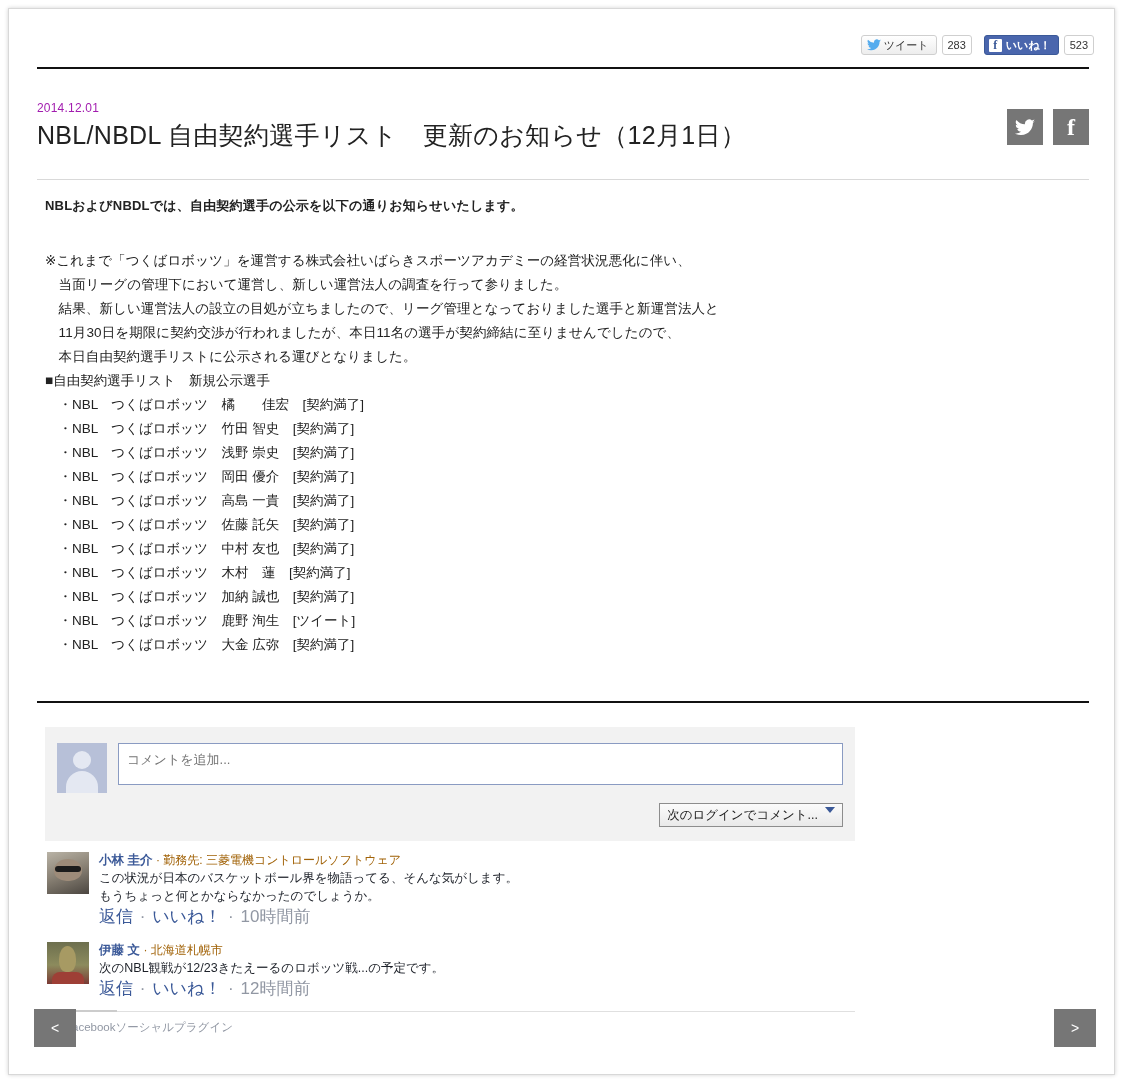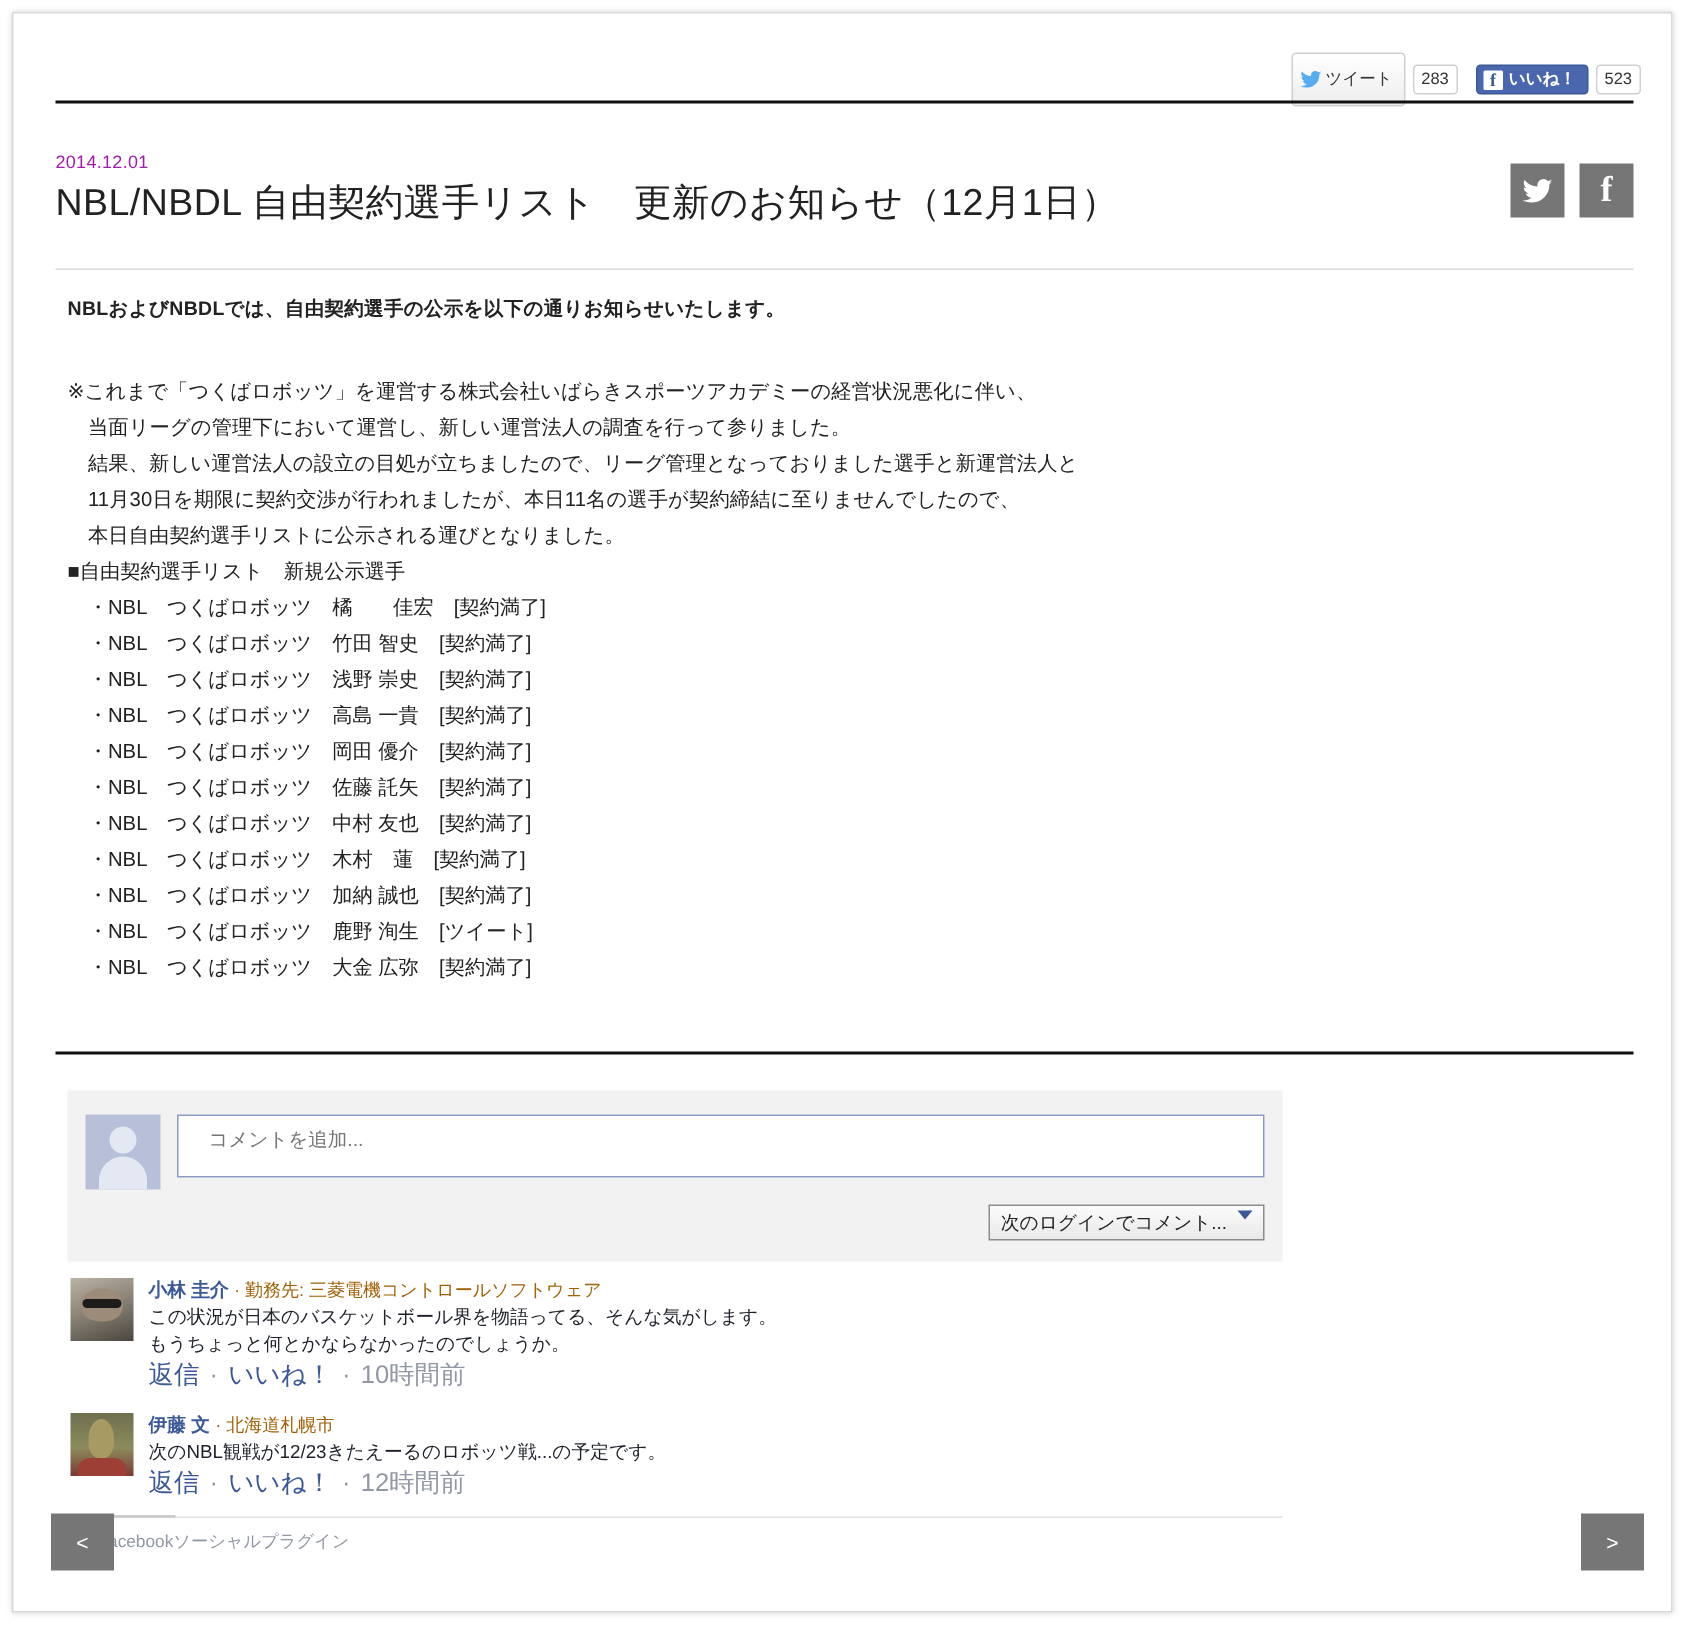--- a/index.html
+++ b/index.html
@@ -34,21 +34,21 @@
     top: 26px;
     display: flex;
     align-items: center;
     gap: 0px;
   }
   .sb-group { display: flex; align-items: center; }
   .tw-btn {
     display: flex;
     align-items: center;
     gap: 3px;
-    height: 36px;
+    height: 20px;
     padding: 0 7px 0 5px;
     background: linear-gradient(#ffffff, #ededed);
     border: 1px solid #cfcfcf;
     border-radius: 3px;
     font-size: 11px;
     color: #333333;
     line-height: 20px;
     white-space: nowrap;
     box-sizing: border-box;
   }
@@ -244,21 +244,21 @@
     border-radius: 16px 16px 0 0;
     background: #e4e8f2;
   }
   .comment-input {
     flex: 1 1 auto;
     height: 42px;
     border: 1px solid #8a9bc2;
     background: #ffffff;
     color: #9b9b9b;
     font-size: 13px;
-    padding: 7px 20px;
+    padding: 7px 8px;
     box-sizing: border-box;
     font-family: "Liberation Sans", sans-serif;
     outline: none;
     resize: none;
     display: block;
   }
   .composer-foot {
     display: flex;
     justify-content: flex-end;
     margin-top: 10px;
@@ -451,22 +451,22 @@
       <div class="para-line">　当面リーグの管理下において運営し、新しい運営法人の調査を行って参りました。</div>
       <div class="para-line">　結果、新しい運営法人の設立の目処が立ちましたので、リーグ管理となっておりました選手と新運営法人と</div>
       <div class="para-line">　11月30日を期限に契約交渉が行われましたが、本日11名の選手が契約締結に至りませんでしたので、</div>
       <div class="para-line">　本日自由契約選手リストに公示される運びとなりました。</div>
     </div>
     <div class="list-head">■自由契約選手リスト　新規公示選手</div>
     <div>
       <div class="player-line">　・NBL　つくばロボッツ　橘　　佳宏　[契約満了]</div>
       <div class="player-line">　・NBL　つくばロボッツ　竹田 智史　[契約満了]</div>
       <div class="player-line">　・NBL　つくばロボッツ　浅野 崇史　[契約満了]</div>
+      <div class="player-line">　・NBL　つくばロボッツ　岡田 優介　[契約満了]</div>
       <div class="player-line">　・NBL　つくばロボッツ　高島 一貴　[契約満了]</div>
-      <div class="player-line">　・NBL　つくばロボッツ　岡田 優介　[契約満了]</div>
       <div class="player-line">　・NBL　つくばロボッツ　佐藤 託矢　[契約満了]</div>
       <div class="player-line">　・NBL　つくばロボッツ　中村 友也　[契約満了]</div>
       <div class="player-line">　・NBL　つくばロボッツ　木村　蓮　[契約満了]</div>
       <div class="player-line">　・NBL　つくばロボッツ　加納 誠也　[契約満了]</div>
       <div class="player-line">　・NBL　つくばロボッツ　鹿野 洵生　[ツイート]</div>
       <div class="player-line">　・NBL　つくばロボッツ　大金 広弥　[契約満了]</div>
     </div>
   </div>
 
   <div class="rule-black" style="top:692px;"></div>

